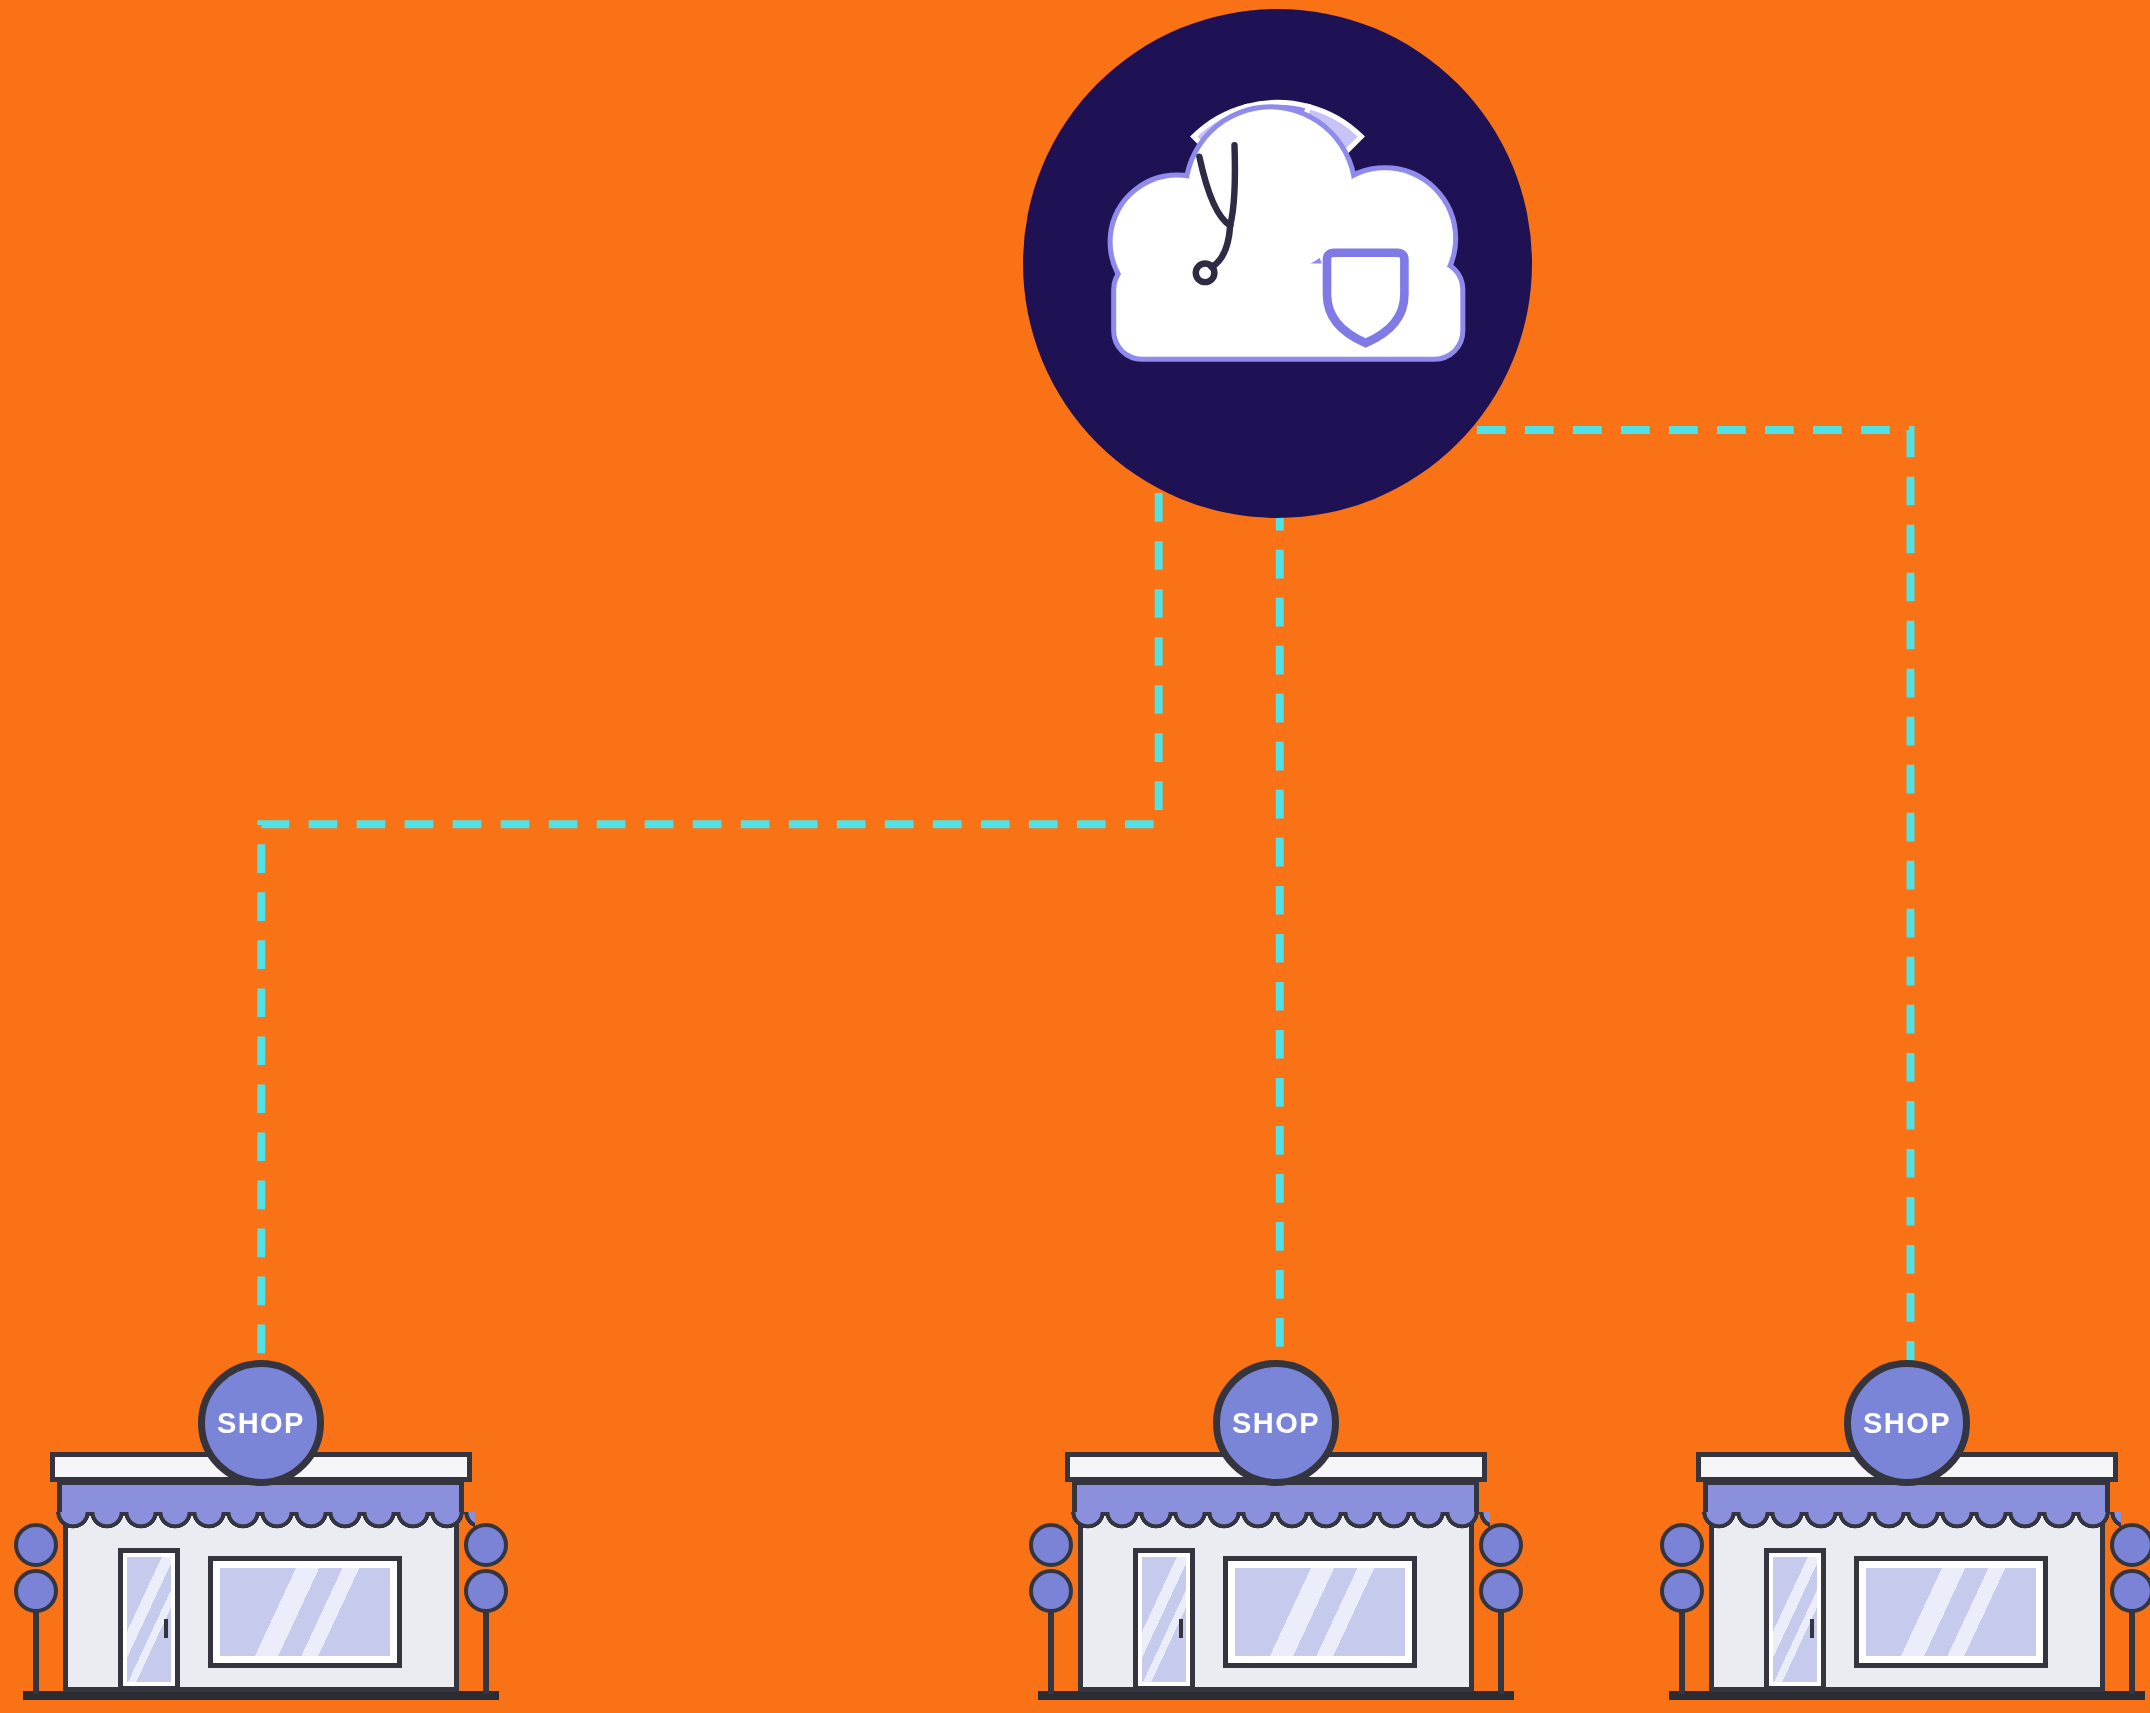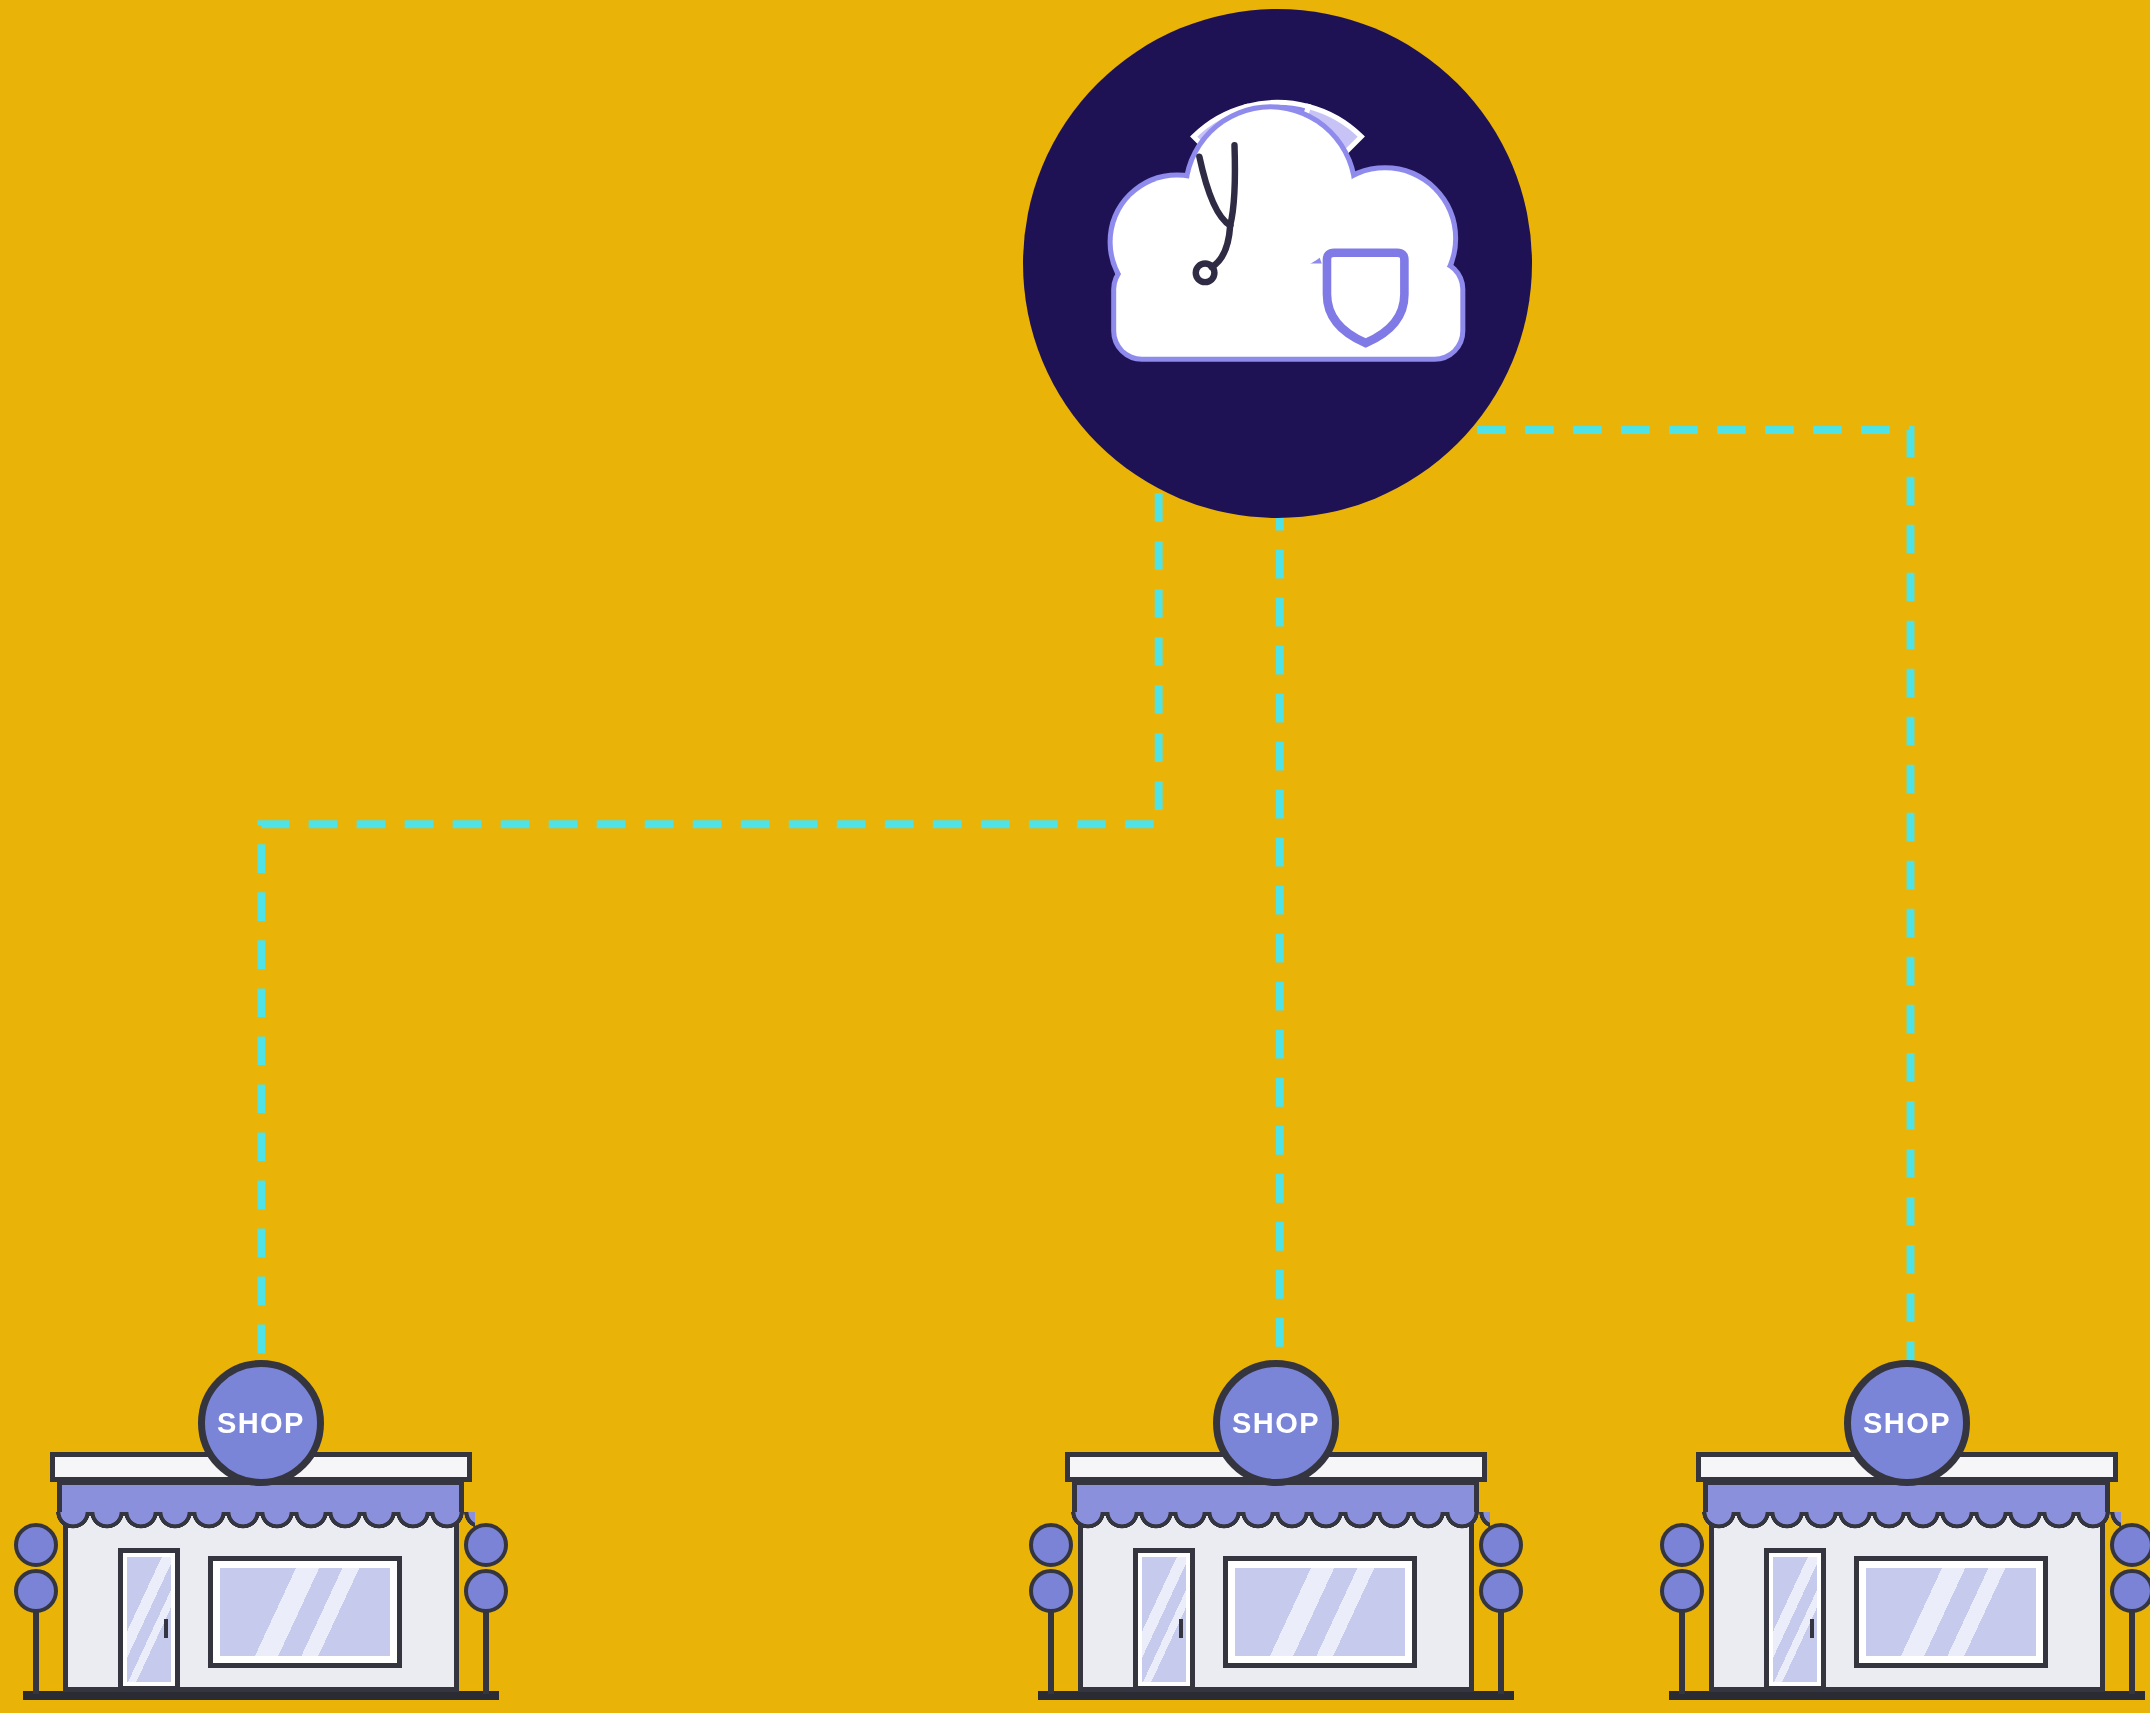--- a/index.html
+++ b/index.html
@@ -1,17 +1,17 @@
 <!DOCTYPE html>
 <html style="font-size:11.5px"><head>
 <meta charset="utf-8">
 <style>
   html, body { margin:0; padding:0; background:#000; }
   .canvas {
-    position:relative; width:2151px; height:1713px; background:#eab308;
+    position:relative; width:2151px; height:1713px; background:#f97316;
     overflow:hidden; font-family:"Liberation Sans", sans-serif;
   }
 
   
   .connections { position:absolute; left:0; top:0; width:2151px; height:1713px; }
   .conn { fill:none; stroke:#4fe3e8; stroke-width:11; stroke-dasharray:40 27; stroke-linecap:butt; }
 
   
   .cloud-node {
     position:absolute; left:1023px; top:9.3px; width:509px; height:509px;

